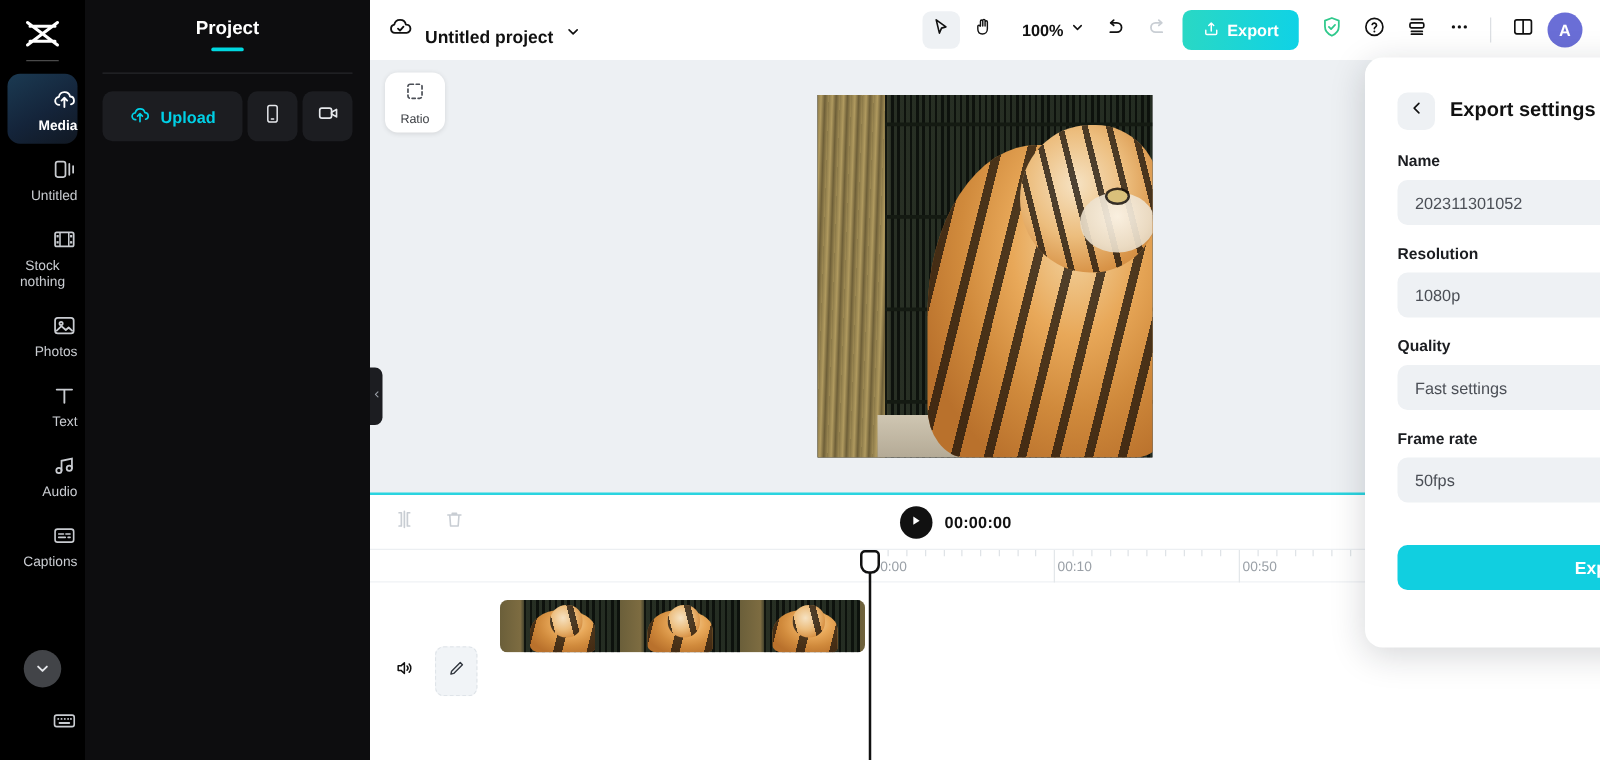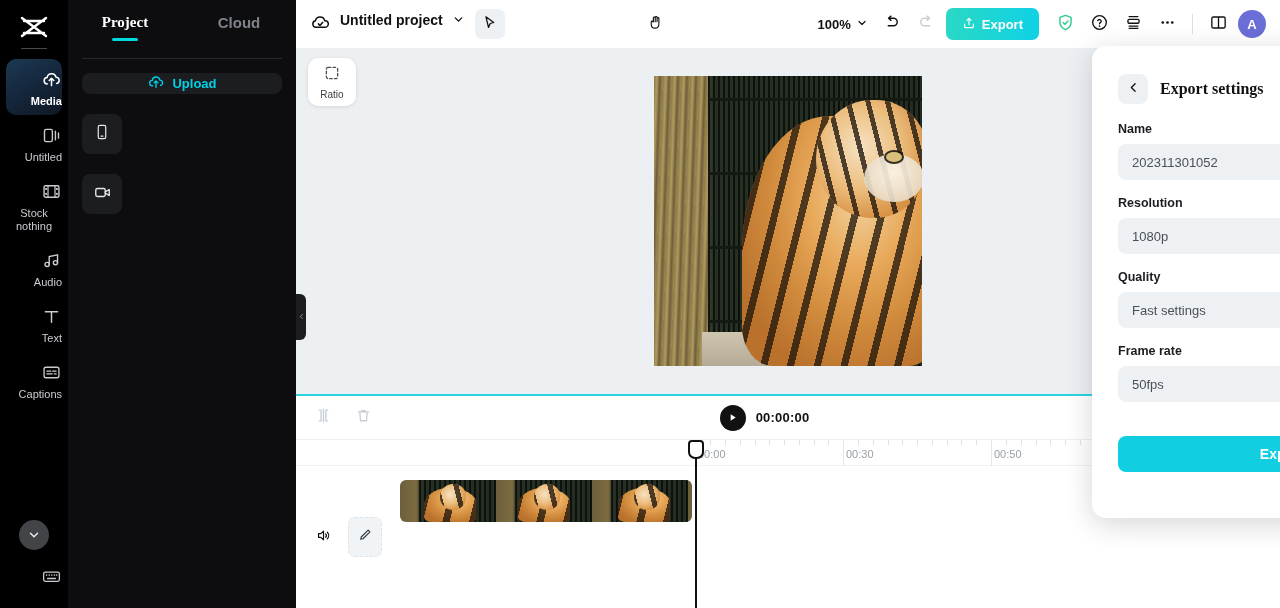--- a/index.html
+++ b/index.html
@@ -48,27 +48,27 @@
   .panel {
     width: 228px; flex: 0 0 228px; height: 608px;
     background: #0d0d0f; color: #fff;
     position: relative;
   }
   .tabs { display: flex; padding: 0 0; height: 48px; align-items: flex-start; }
   .tab {
     flex: 1; text-align: center; padding-top: 14px;
     font-size: 15px; font-weight: 700; color: #7e8289; cursor: pointer; position: relative;
   }
-  .tab.active { color: #fff; font-family: Liberation Serif, serif; }
+  .tab.active { color: #fff; }
   .tab.active::after {
     content:""; position:absolute; left:50%; transform: translateX(-50%);
     bottom: -10px; width: 26px; height: 3px; border-radius: 2px; background: #00d8e0;
   }
   .tabs-rule { height:1px; background:#26272b; margin: 10px 14px 0; }
-  .actions { display: flex; gap: 20px; padding: 14px 14px 0; flex-direction: column; }
+  .actions { display: flex; gap: 4px; padding: 14px 14px 0; }
   .btn-upload {
     flex: 1; height: 40px; border-radius: 8px; background: #1c1d21;
     display:flex; align-items:center; justify-content:center; gap: 7px;
     color: #00d0e6; font-size: 13px; font-weight: 700; cursor: pointer;
   }
   .btn-sq {
     width: 40px; height: 40px; border-radius: 8px; background: #1c1d21;
     display:flex; align-items:center; justify-content:center; cursor: pointer;
   }
   .dropzone {
@@ -78,23 +78,23 @@
   }
   .dz-text { text-align:center; color:#8a8e95; font-size: 12px; line-height: 17px; }
 
   
   .main { flex: 1; height: 608px; display:flex; flex-direction:column; background:#fff; position:relative; }
 
   .topbar {
     height: 48px; display:flex; align-items:center; padding: 0 14px; gap: 10px;
     background:#fff; flex: 0 0 48px;
   }
-  .proj { display:flex; align-items:flex-start; gap: 9px; cursor:pointer; }
+  .proj { display:flex; align-items:flex-end; gap: 9px; cursor:pointer; }
   .proj-name { font-size: 14px; font-weight: 700; color: #111; }
-  .tb-center { flex: 1; display:flex; align-items:center; justify-content:space-between; gap: 4px; }
+  .tb-center { flex: 1; display:flex; align-items:center; justify-content:flex-end; gap: 4px; }
   .tool-btn {
     width: 30px; height: 30px; border-radius: 7px; display:flex; align-items:center; justify-content:center; cursor:pointer;
   }
   .tool-btn.sel { background: #eef1f4; }
   .zoom-ctl { display:flex; align-items:center; gap:5px; margin-left: 12px; cursor:pointer; }
   .zoom-val { font-size: 13px; font-weight: 700; color: #111; }
   .tb-right { display:flex; align-items:center; gap: 6px; }
   .icon-btn { width:28px; height:28px; display:flex; align-items:center; justify-content:center; cursor:pointer; }
   .export-btn {
     height: 32px; padding: 0 16px; border-radius: 7px; border:none;
@@ -195,21 +195,21 @@
 
   
   .export-panel {
     position:absolute; left: 796px; top: 46px; width: 380px; height: 472px;
     background:#fff; border-radius: 14px; box-shadow: 0 6px 28px rgba(20,28,40,.18);
     padding: 28px 26px 0; z-index: 50;
   }
   .ep-head { display:flex; align-items:center; gap: 12px; margin-bottom: 18px; }
   .ep-back { width: 30px; height: 30px; border-radius: 8px; background:#eef1f4;
     display:flex; align-items:center; justify-content:center; cursor:pointer; }
-  .ep-title { font-size: 16px; font-weight: 700; color:#111;font-family:Liberation Serif, serif; }
+  .ep-title { font-size: 16px; font-weight: 700; color:#111; }
   .ep-label { font-size: 12.5px; font-weight: 700; color:#1b1d21; margin-bottom: 8px; }
   .ep-field {
     height: 36px; background:#eef1f4; border-radius: 8px;
     display:flex; align-items:center; padding: 0 14px; margin-bottom: 16px;
     font-size: 13px; color:#4b4f56; cursor:text;
   }
   .ep-select {
     height: 36px; background:#eef1f4; border-radius: 8px;
     display:flex; align-items:center; justify-content:space-between; padding: 0 14px;
     margin-bottom: 16px; font-size: 13px; color:#4b4f56; cursor:pointer;
@@ -260,43 +260,53 @@
           <path d="M8 5.5v13M16 5.5v13" stroke-width="1.4"></path>
           <rect x="4.8" y="8" width="2" height="2.2" fill="#c9ccd1" stroke="none"></rect>
           <rect x="4.8" y="13.6" width="2" height="2.2" fill="#c9ccd1" stroke="none"></rect>
           <rect x="17.2" y="8" width="2" height="2.2" fill="#c9ccd1" stroke="none"></rect>
           <rect x="17.2" y="13.6" width="2" height="2.2" fill="#c9ccd1" stroke="none"></rect>
         </svg>
       </span>
       <span class="ri-lb">Stock nothing</span>
     </div>
 
+    <div class="rail-item">
+      <span class="ri-ico">
+        <svg width="21" height="21" viewBox="0 0 24 24" fill="none" stroke="#c9ccd1" stroke-width="1.6" stroke-linejoin="round">
+          <rect x="3.5" y="5" width="17" height="14" rx="2.4"></rect>
+          <circle cx="9" cy="10" r="1.5"></circle>
+            <path d="M4.5 17l4.8-4.6 4 3.6 2.6-2.3 3.6 3.3"></path>
+        </svg>
+      </span>
+      <span class="ri-lb">Photos</span>
+    </div>
+
+    <div class="rail-item">
+      <span class="ri-ico">
+        <svg width="21" height="21" viewBox="0 0 24 24" fill="none" stroke="#c9ccd1" stroke-width="1.7" stroke-linecap="round">
+          <path d="M5 6.5h14M12 6.5v12"></path>
+        </svg>
+      </span>
+      <span class="ri-lb">Text</span>
+    </div>
 
     <div class="rail-item">
       <span class="ri-ico">
         <svg width="21" height="21" viewBox="0 0 24 24" fill="none" stroke="#c9ccd1" stroke-width="1.6">
           <circle cx="7" cy="16.5" r="2.4"></circle>
             <circle cx="16.5" cy="14.5" r="2.4"></circle>
           <path d="M9.4 16.5V7.6l9.5-2v8.9" stroke-linecap="round"></path>
         </svg>
       </span>
       <span class="ri-lb">Audio</span>
     </div>
 
     <div class="rail-item">
       <span class="ri-ico">
-        <svg width="21" height="21" viewBox="0 0 24 24" fill="none" stroke="#c9ccd1" stroke-width="1.7" stroke-linecap="round">
-          <path d="M5 6.5h14M12 6.5v12"></path>
-        </svg>
-      </span>
-      <span class="ri-lb">Text</span>
-    </div>
-
-    <div class="rail-item">
-      <span class="ri-ico">
         <svg width="21" height="21" viewBox="0 0 24 24" fill="none" stroke="#c9ccd1" stroke-width="1.5" stroke-linecap="round">
           <rect x="3.5" y="6" width="17" height="12" rx="2.2"></rect>
           <path d="M6.8 10.5h4.4M13.4 10.5h3.8M6.8 13.6h6M15.4 13.6h1.8"></path>
         </svg>
       </span>
       <span class="ri-lb">Captions</span>
     </div>
 
 
     <div class="scroll-chevron">
@@ -313,23 +323,20 @@
           <path d="M6.4 10.4h.01M9.4 10.4h.01M12.4 10.4h.01M15.4 10.4h.01M18 10.4h.01M7.6 14.2h8.8" stroke-width="1.8"></path>
         </svg>
       </span>
     </div>
   </div>
 
   <div class="panel">
     <div class="tabs">
       <div class="tab active">
         <span>Project</span>
-      </div>
-      <div class="tab">
-        <span>Cloud</span>
       </div>
     </div>
     <div class="tabs-rule"></div>
 
     <div class="actions">
       <div class="btn-upload">
         <span>
           <svg width="18" height="18" viewBox="0 0 24 24" fill="none" stroke="#00d0e6" stroke-width="1.8" stroke-linecap="round" stroke-linejoin="round">
             <path d="M18 16.5a3.6 3.6 0 0 0-.8-7.1A5.2 5.2 0 0 0 7 9.8 3.6 3.6 0 0 0 7.4 17"></path>
             <path d="M12 19V10.5M12 10.5l-2.6 2.6M12 10.5l2.6 2.6"></path>
@@ -597,21 +604,21 @@
           <div class="tick min" style="left:665px"></div>
         <div class="tick min" style="left:680px"></div>
         <div class="tick min" style="left:710px"></div>
           <div class="tick min" style="left:725px"></div>
         <div class="tick min" style="left:740px"></div>
           <div class="tick min" style="left:754px"></div>
         <div class="tick min" style="left:769px"></div>
           <div class="tick min" style="left:784px"></div>
 
         <div class="rlabel" style="left:402px">00:00</div>
-        <div class="rlabel" style="left:550px">00:30</div>
+        <div class="rlabel" style="left:550px">00:10</div>
         <div class="rlabel" style="left:698px">00:50</div>
 
       </div>
 
       <div class="tracks">
         <div class="track-head">
           <div class="tl-ico">
             <span>
               <svg width="17" height="17" viewBox="0 0 24 24" fill="none" stroke="#111" stroke-width="1.7" stroke-linecap="round" stroke-linejoin="round">
                 <path d="M5 9.4h3.2L12 6v12l-3.8-3.4H5z"></path>

